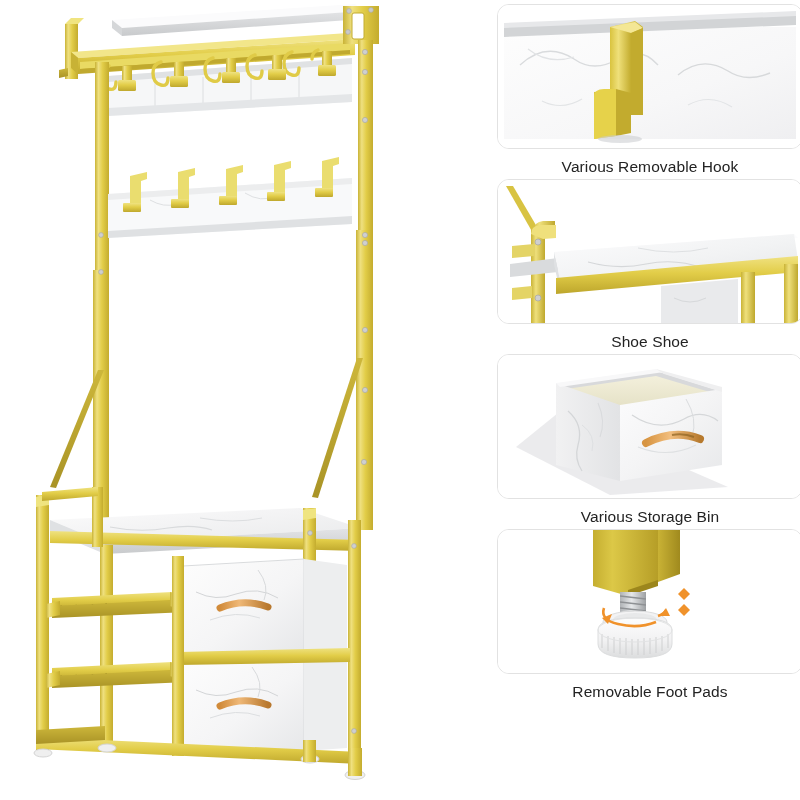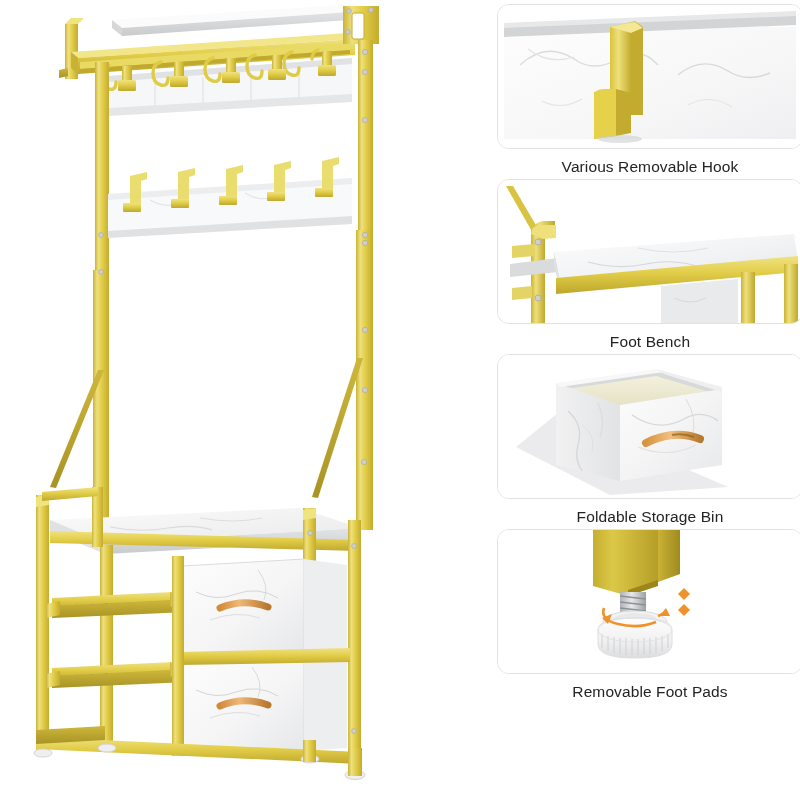--- a/index.html
+++ b/index.html
@@ -473,21 +473,21 @@
           <polygon points="163,106 240,99 240,143 163,143" fill="#E9EAEC"></polygon>
           <path d="M176 118 q16 8 32 0" stroke="#D6D8DA" stroke-width="1" fill="none"></path>
 
           <circle cx="40" cy="62" r="3" fill="#CFCFCF" stroke="#A5A5A5" stroke-width=".7"></circle>
           <circle cx="40" cy="118" r="3" fill="#CFCFCF" stroke="#A5A5A5" stroke-width=".7"></circle>
 
           <polygon points="14,66 36,64 36,76 14,78" fill="#E4D466"></polygon>
           <polygon points="14,108 34,106 34,118 14,120" fill="#E4D466"></polygon>
         </svg>
       </div>
-      <div class="panel-caption">Foot Bench</div>
+      <div class="panel-caption">Shoe Shoe</div>
     </div>
 
     <div class="feature-panel">
       <div class="panel-frame">
         <svg width="304" height="143" viewBox="0 0 304 143" xmlns="http://www.w3.org/2000/svg">
           <defs>
             <linearGradient id="p3front" x1="0" y1="0" x2="1" y2="1">
               <stop offset="0%" stop-color="#FCFCFD"></stop>
               <stop offset="50%" stop-color="#F4F4F5"></stop>
               <stop offset="100%" stop-color="#E7E8EA"></stop>
@@ -528,21 +528,21 @@
           <path d="M100 48 q8 18 2 34" stroke="#D9DBDD" stroke-width="1.1" fill="none"></path>
 
           <path d="M134 60 q26 18 52 4 q18 -10 34 2" stroke="#D5D7D9" stroke-width="1.3" fill="none"></path>
           <path d="M140 92 q30 12 58 -2" stroke="#DEE0E2" stroke-width="1.1" fill="none"></path>
           <path d="M188 44 q12 20 6 38" stroke="#DADCDE" stroke-width="1" fill="none"></path>
 
           <path d="M148 88 q28 -14 54 -4" stroke="url(#p3hand)" stroke-width="8" stroke-linecap="round" fill="none"></path>
           <path d="M174 80 q12 -2 22 2" stroke="#8D6321" stroke-width="2" fill="none" opacity=".7"></path>
         </svg>
       </div>
-      <div class="panel-caption">Foldable Storage Bin</div>
+      <div class="panel-caption">Various Storage Bin</div>
     </div>
 
     <div class="feature-panel">
       <div class="panel-frame">
         <svg width="304" height="143" viewBox="0 0 304 143" xmlns="http://www.w3.org/2000/svg">
           <defs>
             <linearGradient id="p4leg" x1="0" y1="0" x2="1" y2="0">
               <stop offset="0%" stop-color="#C5AE30"></stop>
               <stop offset="30%" stop-color="#DCC847"></stop>
               <stop offset="100%" stop-color="#B69E27"></stop>

